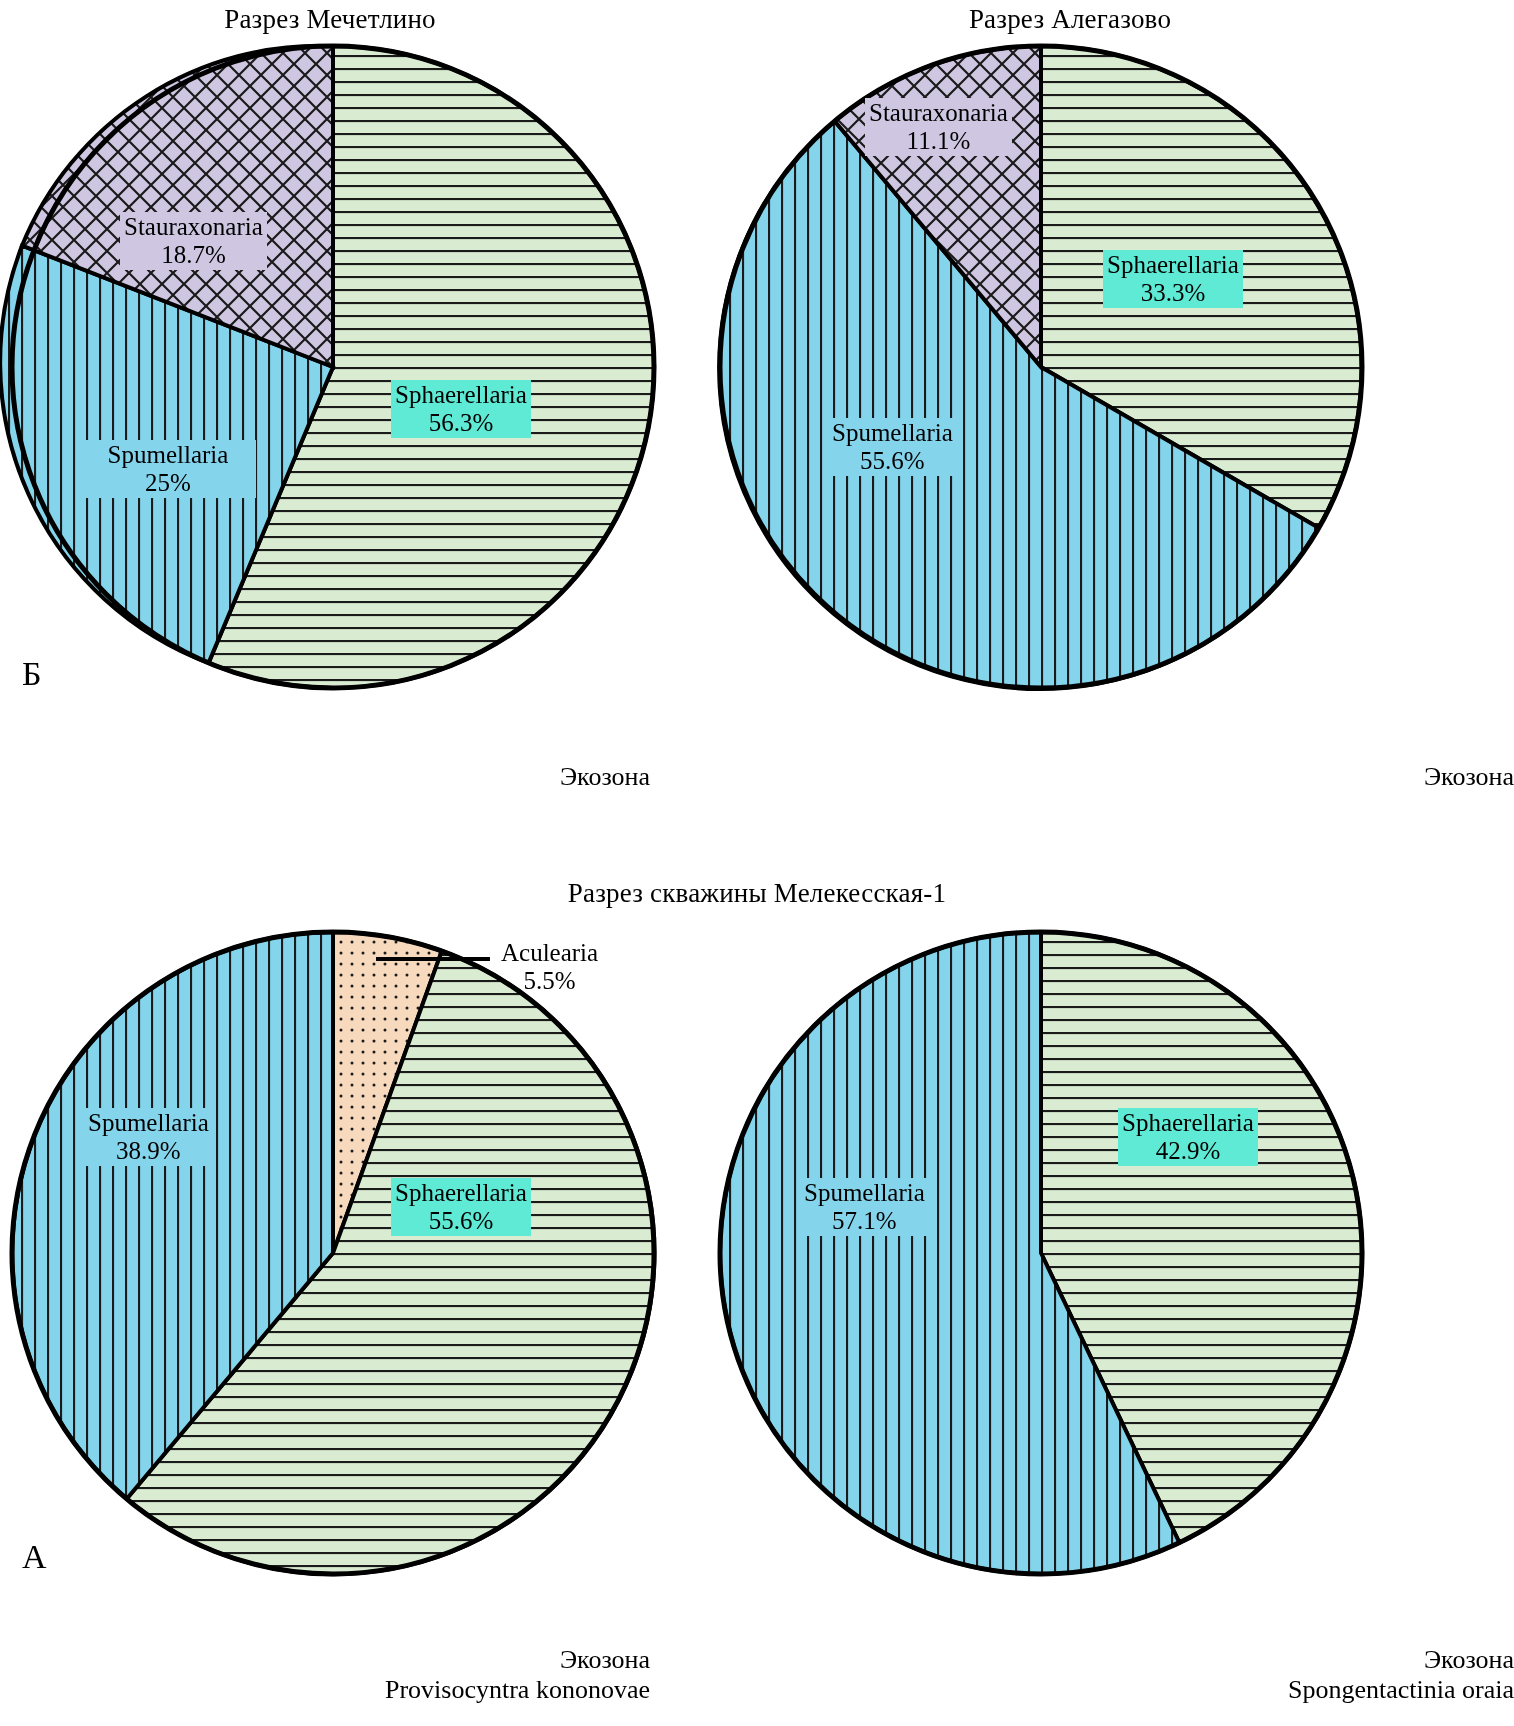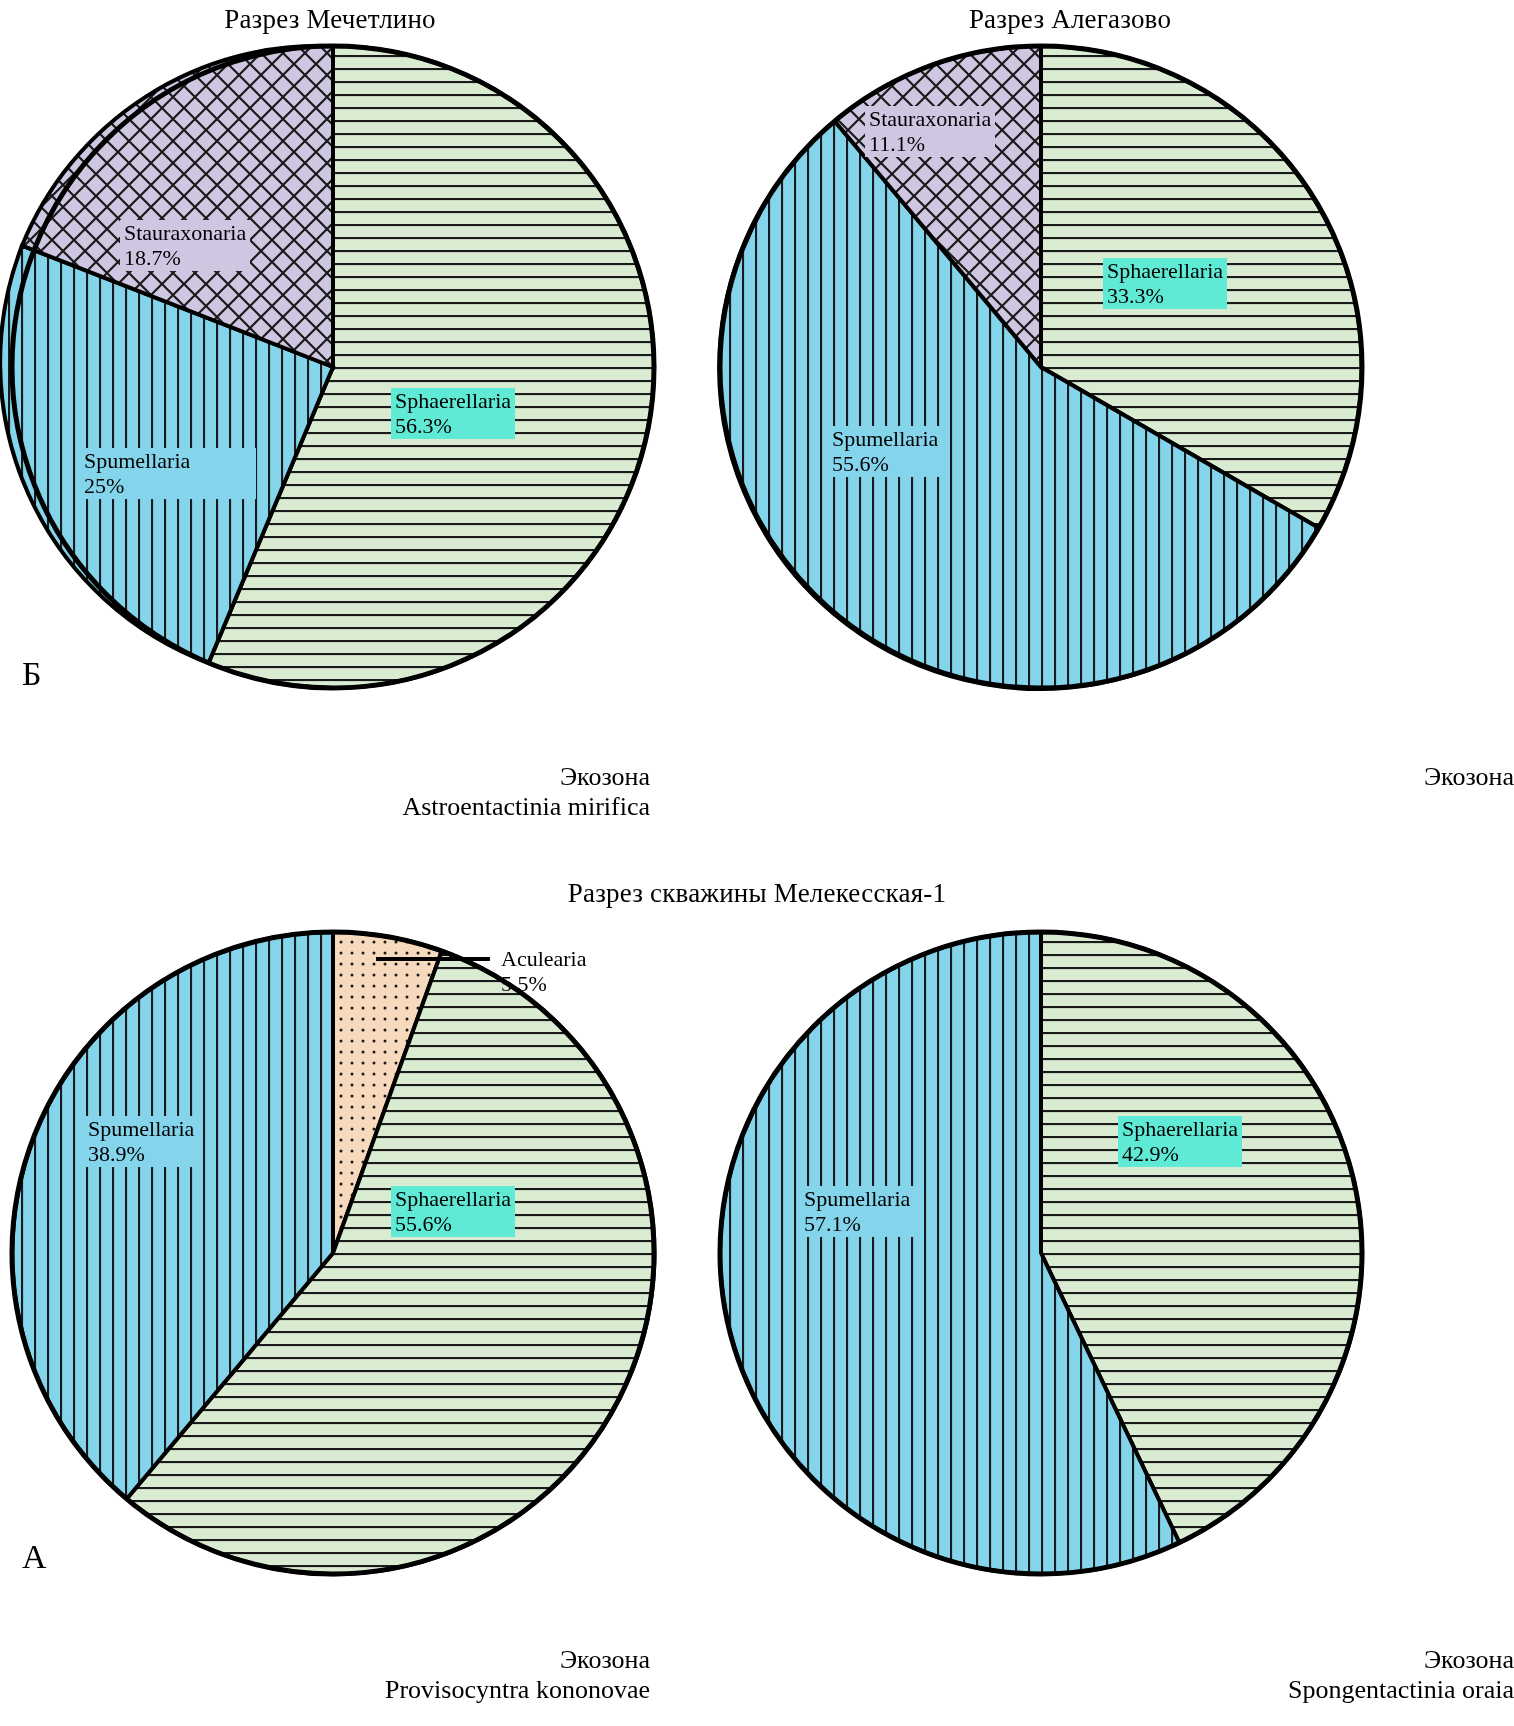--- a/index.html
+++ b/index.html
@@ -8,21 +8,21 @@
 
   .chart-title{position:absolute;text-align:center;font-size:27px;letter-spacing:.2px;white-space:nowrap;}
   .panel-letter{position:absolute;font-size:34px;}
   .caption{position:absolute;text-align:right;font-size:26px;line-height:1.15;white-space:nowrap;}
   .caption .eco{display:block;}
   .caption .zone{display:block;}
 
   .pie-wrap{position:absolute;}
   .pie-wrap svg{display:block;overflow:visible;}
 
-  .slice-label{position:absolute;text-align:left;font-size:22px;line-height:1.12;padding:1px 4px;white-space:nowrap;margin-top:8px;}
+  .slice-label{position:absolute;text-align:center;font-size:25px;line-height:1.12;padding:1px 4px;white-space:nowrap;}
   .slice-label span{display:block;}
   .lbl-green{background:#5eead4;}
   .lbl-blue{background:#84d4ec;}
   .lbl-purple{background:#cfc7e2;}
   .lbl-plain{background:transparent;}
 
   .leader{position:absolute;background:#000;height:4px;}
 </style>
 </head>
 <body>
@@ -76,21 +76,20 @@
 
   <div class="slice-label lbl-blue" style="left:80px;top:440px;width:168px;">
     <span>Spumellaria</span>
     <span>25%</span>
   </div>
 
   <div class="panel-letter" style="left:22px;top:655px;">Б</div>
 
   <div class="caption" style="left:10px;top:762px;width:640px;">
     <span class="eco">Экозона</span>
-    <span class="zone">Astroentactinia mirifica</span>
   </div>
 
   <div class="chart-title" style="left:740px;top:4px;width:660px;">Разрез Алегазово</div>
 
   <div class="pie-wrap" style="left:716px;top:42px;">
     <svg width="650" height="650" viewBox="0 0 650 650">
 
       <path d="M325 325 L325 4 A321 321 0 0 1 602.5 485.8 Z" fill="url(#pat-hlines)" stroke="#000" stroke-width="4"></path>
 
       <path d="M325 325 L602.5 485.8 A321 321 0 1 1 118.8 79.2 Z" fill="url(#pat-vlines)" stroke="#000" stroke-width="4"></path>

